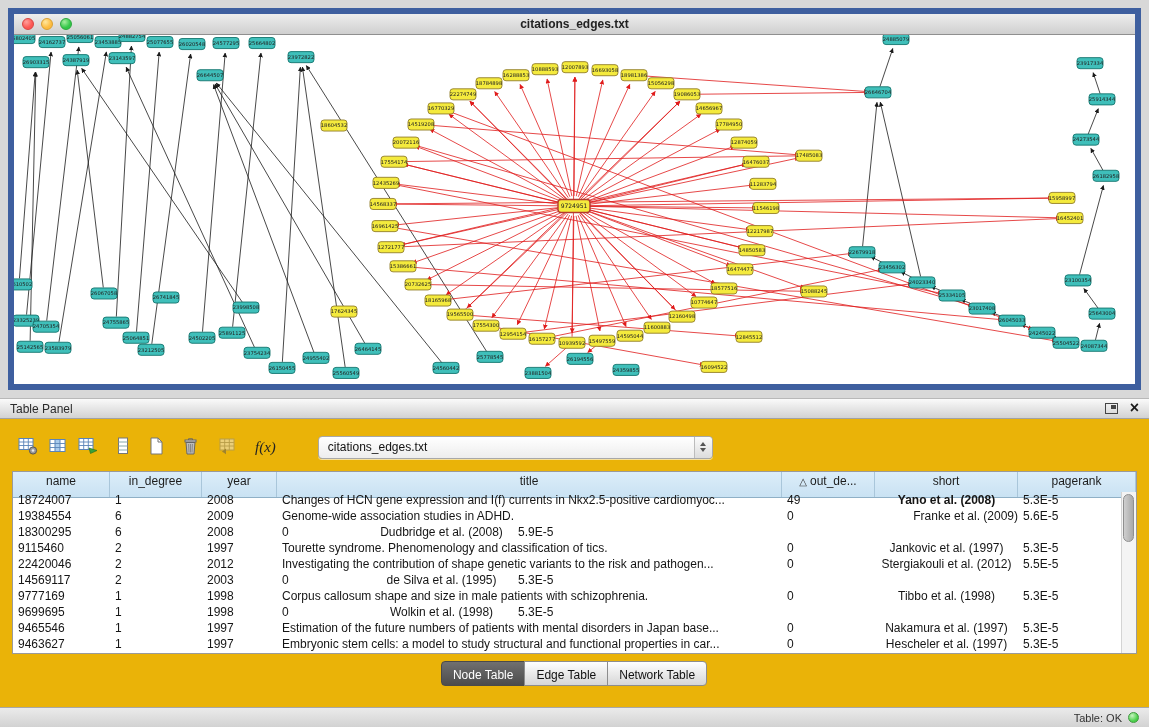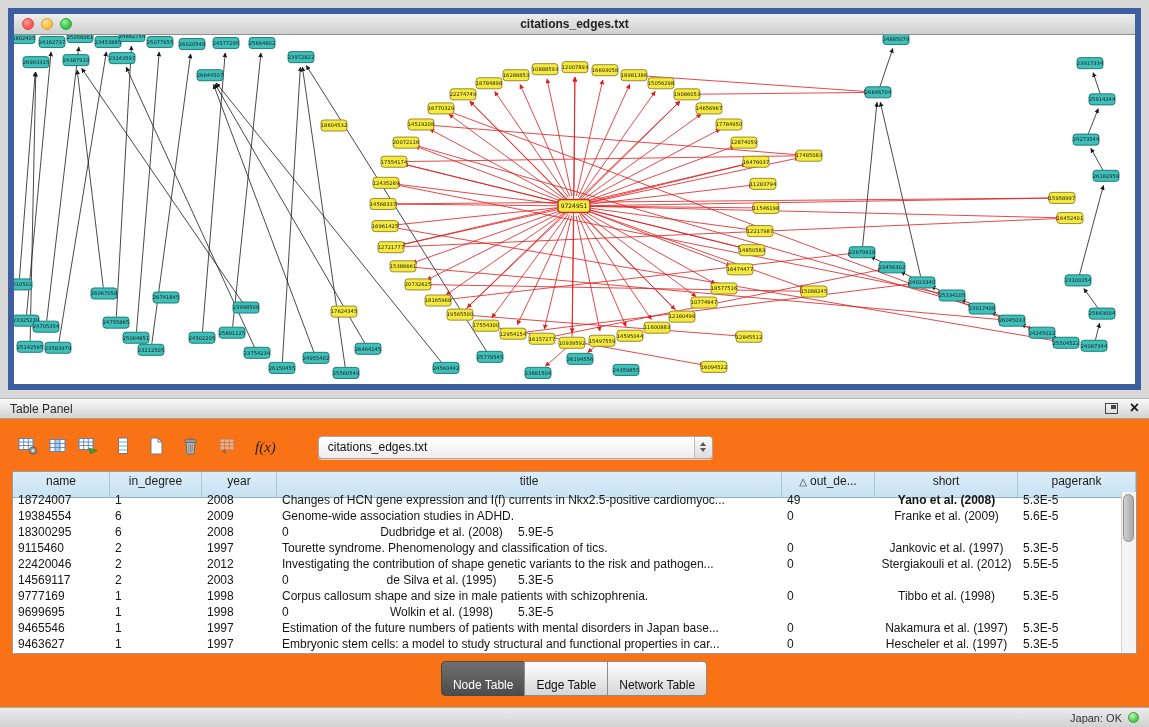--- a/index.html
+++ b/index.html
@@ -14,21 +14,21 @@
   .lights { position:absolute; left:8px; top:4px; display:flex; gap:7px; }
   .light { width:12px; height:12px; border-radius:50%; display:inline-block; }
   .light.red { background:radial-gradient(circle at 35% 30%, #ff9f9b, #fc5753 60%); border:1px solid #d84442; }
   .light.yellow { background:radial-gradient(circle at 35% 30%, #ffe79e, #fdbc40 60%); border:1px solid #d89f33; }
   .light.green { background:radial-gradient(circle at 35% 30%, #a6eea0, #33c748 60%); border:1px solid #2aa73c; }
   .win-title { text-align:center; font-size:12px; font-weight:600; color:#222; line-height:20px; }
   .canvas { position:relative; width:1121px; height:349px; background:#fff; overflow:hidden; }
   .canvas svg { display:block; width:100%; height:100%; }
 
   
-  .table-panel { position:absolute; left:0; top:398px; width:1149px; height:309px; background:#f97316; }
+  .table-panel { position:absolute; left:0; top:398px; width:1149px; height:309px; background:#eab308; }
   .panel-header { height:21px; background:linear-gradient(#fafafa,#d2d2d2); border-top:1px solid #b8b8b8;
     border-bottom:1px solid #a2a2a2; position:relative; }
   .panel-title { font-size:12px; color:#2a2a2a; line-height:20px; padding-left:10px; }
   .panel-actions { position:absolute; right:10px; top:2px; display:flex; align-items:center; gap:12px; }
   .float-icon { width:13px; height:11px; border:1.5px solid #444; display:inline-block; position:relative; }
   .float-icon::after { content:""; position:absolute; right:1px; top:1px; width:5px; height:4px; background:#444; }
   .close-icon { font-size:16px; font-weight:bold; color:#1a1a1a; line-height:14px; cursor:default; }
 
   .panel-body { padding-top:12px; }
   .toolbar { display:flex; align-items:center; margin-left:16px; height:32px; }
@@ -55,21 +55,21 @@
   .tbody { position:absolute; top:20px; left:0; right:15px; bottom:0; overflow:hidden; }
   .tr { display:flex; height:16px; }
   .td { font-size:12px; color:#151515; line-height:16px; padding-left:5px; white-space:nowrap;
     overflow:hidden; flex-shrink:0; }
   .td.center { text-align:center; padding-left:0; }
   .vscroll { position:absolute; right:0; top:20px; bottom:0; width:15px; background:#f4f4f4; border-left:1px solid #d4d4d4; }
   .thumb { position:absolute; left:1px; top:2px; width:11px; height:48px; border-radius:6px;
     background:linear-gradient(90deg,#cfcfcf,#a9a9a9); border:1px solid #8f8f8f; }
 
   .tabs { display:flex; justify-content:center; margin-top:7px; }
-  .tab { font-size:12px; color:#111; padding:16px 11px 3px 11px; border:1px solid #8d8d8d; margin-left:-1px;
+  .tab { font-size:12px; color:#111; padding:6px 11px 3px 11px; border:1px solid #8d8d8d; margin-left:-1px;
     background:linear-gradient(#fefefe,#d6d6d6); cursor:default; }
   .tab:first-child { border-radius:4px 0 0 4px; }
   .tab:last-child { border-radius:0 4px 4px 0; }
   .tab.active { background:linear-gradient(#707070,#4c4c4c); color:#fff; border-color:#4a4a4a; }
 
   .statusbar { position:absolute; left:0; bottom:0; width:1149px; height:20px;
     background:linear-gradient(#ebebeb,#d2d2d2); border-top:1px solid #a8a8a8;
     display:flex; align-items:center; justify-content:flex-end; padding-right:10px; gap:6px; }
   .statusbar span.lbl { font-size:11px; color:#333; }
   .mem-dot { width:11px; height:11px; border-radius:50%; border:1px solid #3e9a3e;
@@ -708,21 +708,21 @@
             <div class="td" style="width: 93px;">49</div>
             <div class="td center" style="width: 143px; font-weight: bold;">Yano et al. (2008)</div>
             <div class="td" style="width: 105px; flex: 1 1 0%;">5.3E-5</div>
           </div>
           <div class="tr">
             <div class="td" style="width: 97px;">19384554</div>
             <div class="td" style="width: 92px;">6</div>
             <div class="td" style="width: 75px;">2009</div>
             <div class="td" style="width: 505px;">Genome-wide association studies in ADHD.</div>
             <div class="td" style="width: 93px;">0</div>
-            <div class="td center" style="width: 143px;">Franke et al. (2009)</div>
+            <div class="td center" style="width: 143px; text-align: right;">Franke et al. (2009)</div>
             <div class="td" style="width: 105px; flex: 1 1 0%;">5.6E-5</div>
           </div>
           <div class="tr">
             <div class="td" style="width: 97px;">18300295</div>
             <div class="td" style="width: 92px;">6</div>
             <div class="td" style="width: 75px;">2008</div>
             <div class="td" style="width: 93px;">0</div>
             <div class="td center" style="width: 143px;">Dudbridge et al. (2008)</div>
             <div class="td" style="width: 105px; flex: 1 1 0%;">5.9E-5</div>
           </div>
@@ -795,15 +795,15 @@
 
     <div class="tabs" id="tabs">
         <button class="tab active">Node Table</button>
         <button class="tab">Edge Table</button>
         <button class="tab">Network Table</button>
       </div>
   </div>
 </div>
 
 <div class="statusbar">
-  <span class="lbl">Japan: OK</span>
+  <span class="lbl">Table: OK</span>
   <span class="mem-dot"></span>
 </div>
 
 </body></html>

